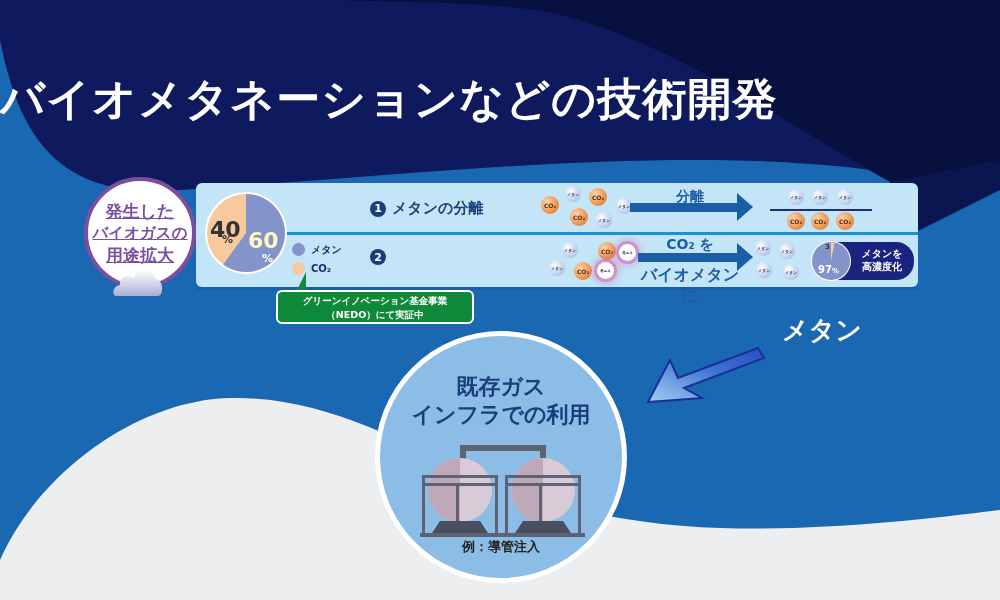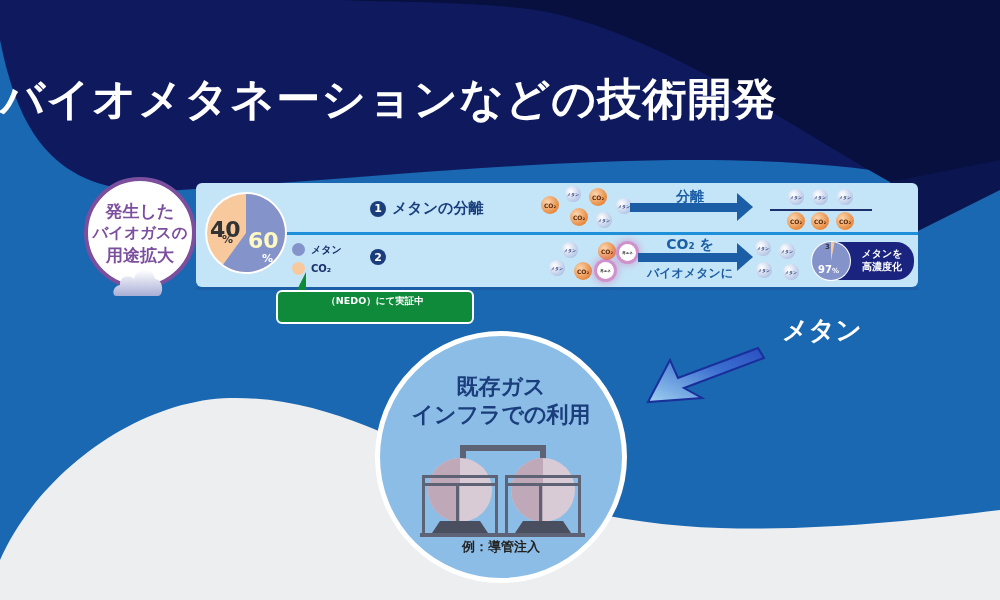--- a/index.html
+++ b/index.html
@@ -22,21 +22,21 @@
       position: absolute; left: 260px; top: 232px; width: 658px; height: 3px;
       background: #1e8fd9;
     }
     .panel-divider-dark {
       position: absolute; left: 196px; top: 287px; width: 722px; height: 3px; background: #1c5ea5;
     }
     .bubble {
       position: absolute; left: 84px; top: 177px; width: 112px; height: 112px; border-radius: 50%;
       background: #ffffff; border: 4px solid #7c4f9e;
       display: flex; flex-direction: column; align-items: center; justify-content: center;
-      color: #7c4f9e; font-weight: bold; font-size: 17px; line-height: 22px; text-align: center;
+      color: #7c4f9e; font-weight: bold; font-size: 17px; line-height: 22px; text-align: center; text-decoration: underline;
     }
     .cloud { position: absolute; left: 112px; top: 262px; width: 52px; height: 36px; }
     .pie { position: absolute; left: 203px; top: 190px; width: 86px; height: 86px; }
     .pie-label { position: absolute; font-weight: bold; color: #333; }
     .pie-40 { left: 210px; top: 207px; font-size: 22px; color: #333; margin-top: 10px; }
     .pie-40p { left: 222px; top: 233px; font-size: 11px; color: #333; }
     .pie-60 { left: 248px; top: 228px; font-size: 22px; color: #fef9c3; }
     .pie-60p { left: 262px; top: 252px; font-size: 11px; color: #fff; }
     .legend { position: absolute; left: 292px; top: 240px; font-size: 10px; font-weight: bold; color: #1a2f6b; }
     .legend-row { display: flex; align-items: center; height: 19px; }
@@ -195,21 +195,21 @@
 <div class="mol mol-co2" style="left:574px; top:262px;">CO₂</div>
 <div class="mol mol-h2" style="left:619px; top:244px;">
   <span>再エネ</span>
 </div>
 <div class="mol mol-h2" style="left:597px; top:262px;">
   <span>再エネ</span>
 </div>
 <div class="arrow-bar" style="left:638px; top:253px; width:100px;"></div>
 <div class="arrow-head" style="left:737px; top:243px;"></div>
 <div class="arrow-text" style="left:640px; top:236px; width:100px; font-size:14px;">CO₂ を</div>
-<div class="arrow-text" style="left:640px; top:265px; width:100px; font-size:12px;">バイオメタンに</div>
+<div class="arrow-text" style="left:640px; top:265px; width:100px; font-size:16px;">バイオメタンに</div>
 
 <div class="mol mol-ch4" style="left:755px; top:240px;">メタン</div>
 <div class="mol mol-ch4" style="left:779px; top:243px;">メタン</div>
 <div class="mol mol-ch4" style="left:756px; top:262px;">メタン</div>
 <div class="mol mol-ch4" style="left:783px; top:264px;">メタン</div>
 
 <div class="conc-badge"></div>
 <svg class="conc-pie" viewBox="0 0 42 42">
   <circle cx="21" cy="21" r="20" fill="#ffffff"></circle>
   <circle cx="21" cy="21" r="19" fill="#8493c9"></circle>
@@ -219,20 +219,21 @@
 <div class="conc-97">
   <span>97</span><span style="font-size:7px;">%</span>
 </div>
 <div class="conc-text">
   <div>メタンを</div>
   <div>高濃度化</div>
 </div>
 
 <div class="callout-tail"></div>
 <div class="callout">
+  <div>グリーンイノベーション基金事業</div>
   <div>（NEDO）にて実証中</div>
 </div>
 
 <svg class="big-arrow" viewBox="0 0 140 70">
   <defs>
     <linearGradient id="ag" x1="0" y1="1" x2="1" y2="0">
       <stop offset="0" stop-color="#9fd0f0"></stop>
         <stop offset="0.6" stop-color="#3b6fd0"></stop>
         <stop offset="1" stop-color="#2a4fc0"></stop>
     </linearGradient>

